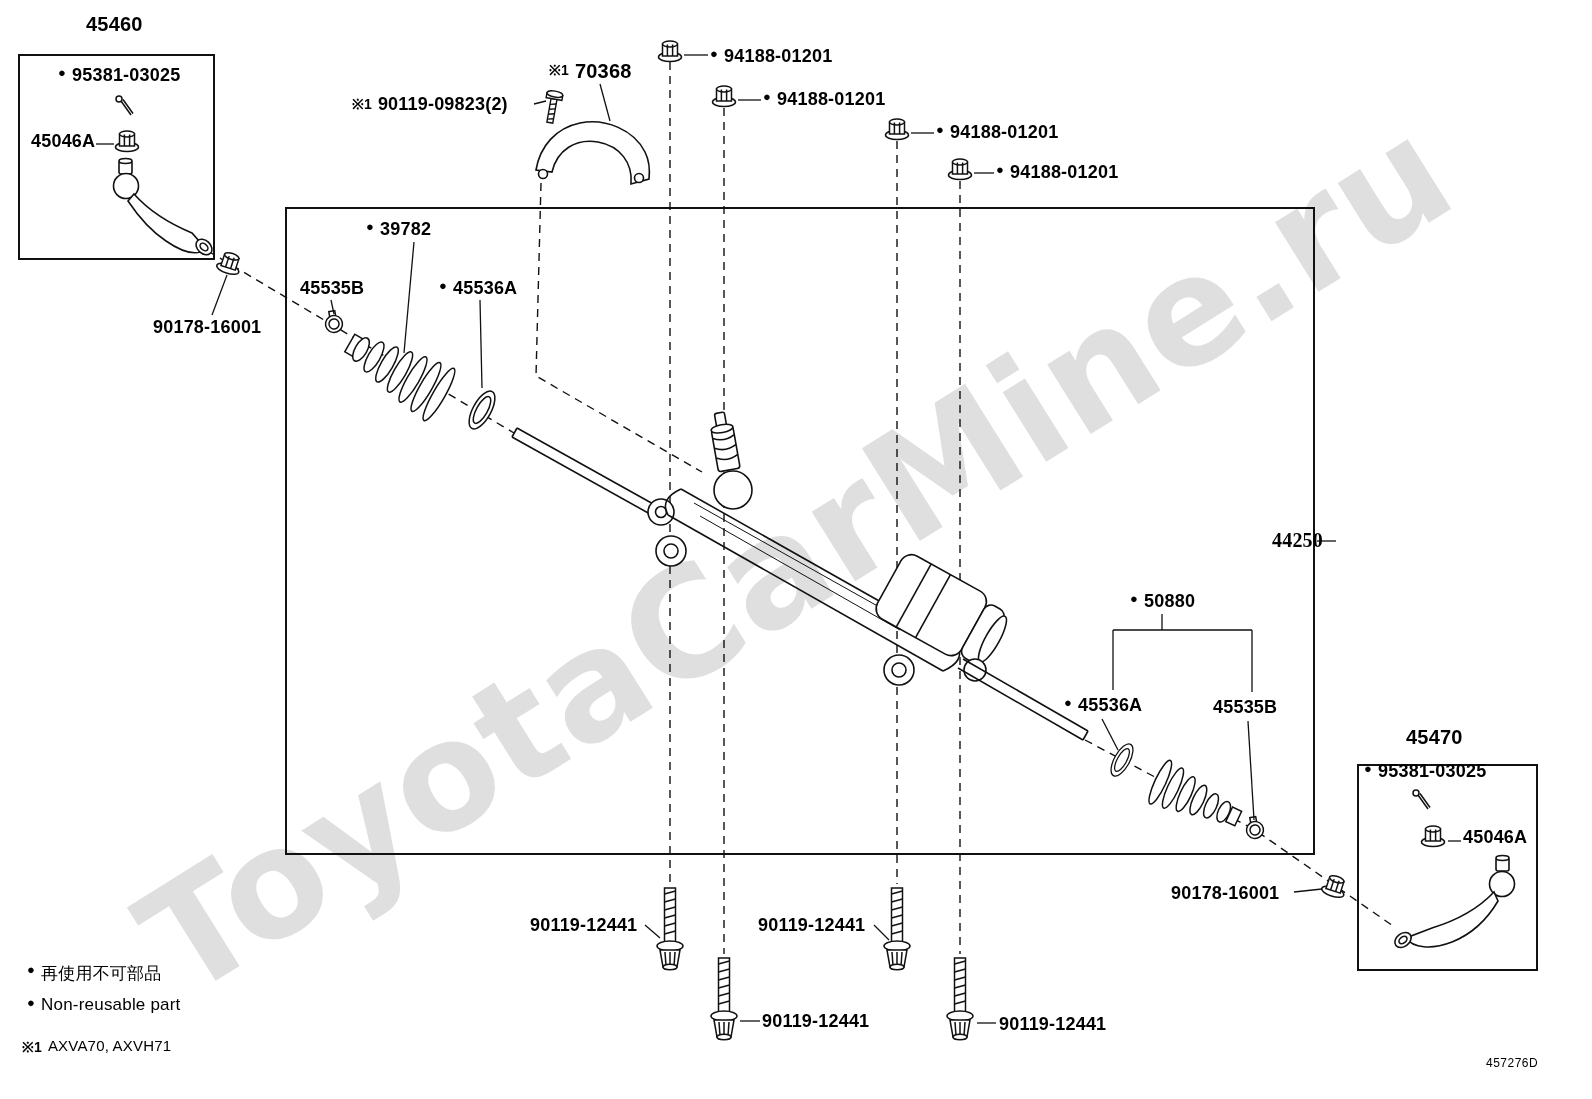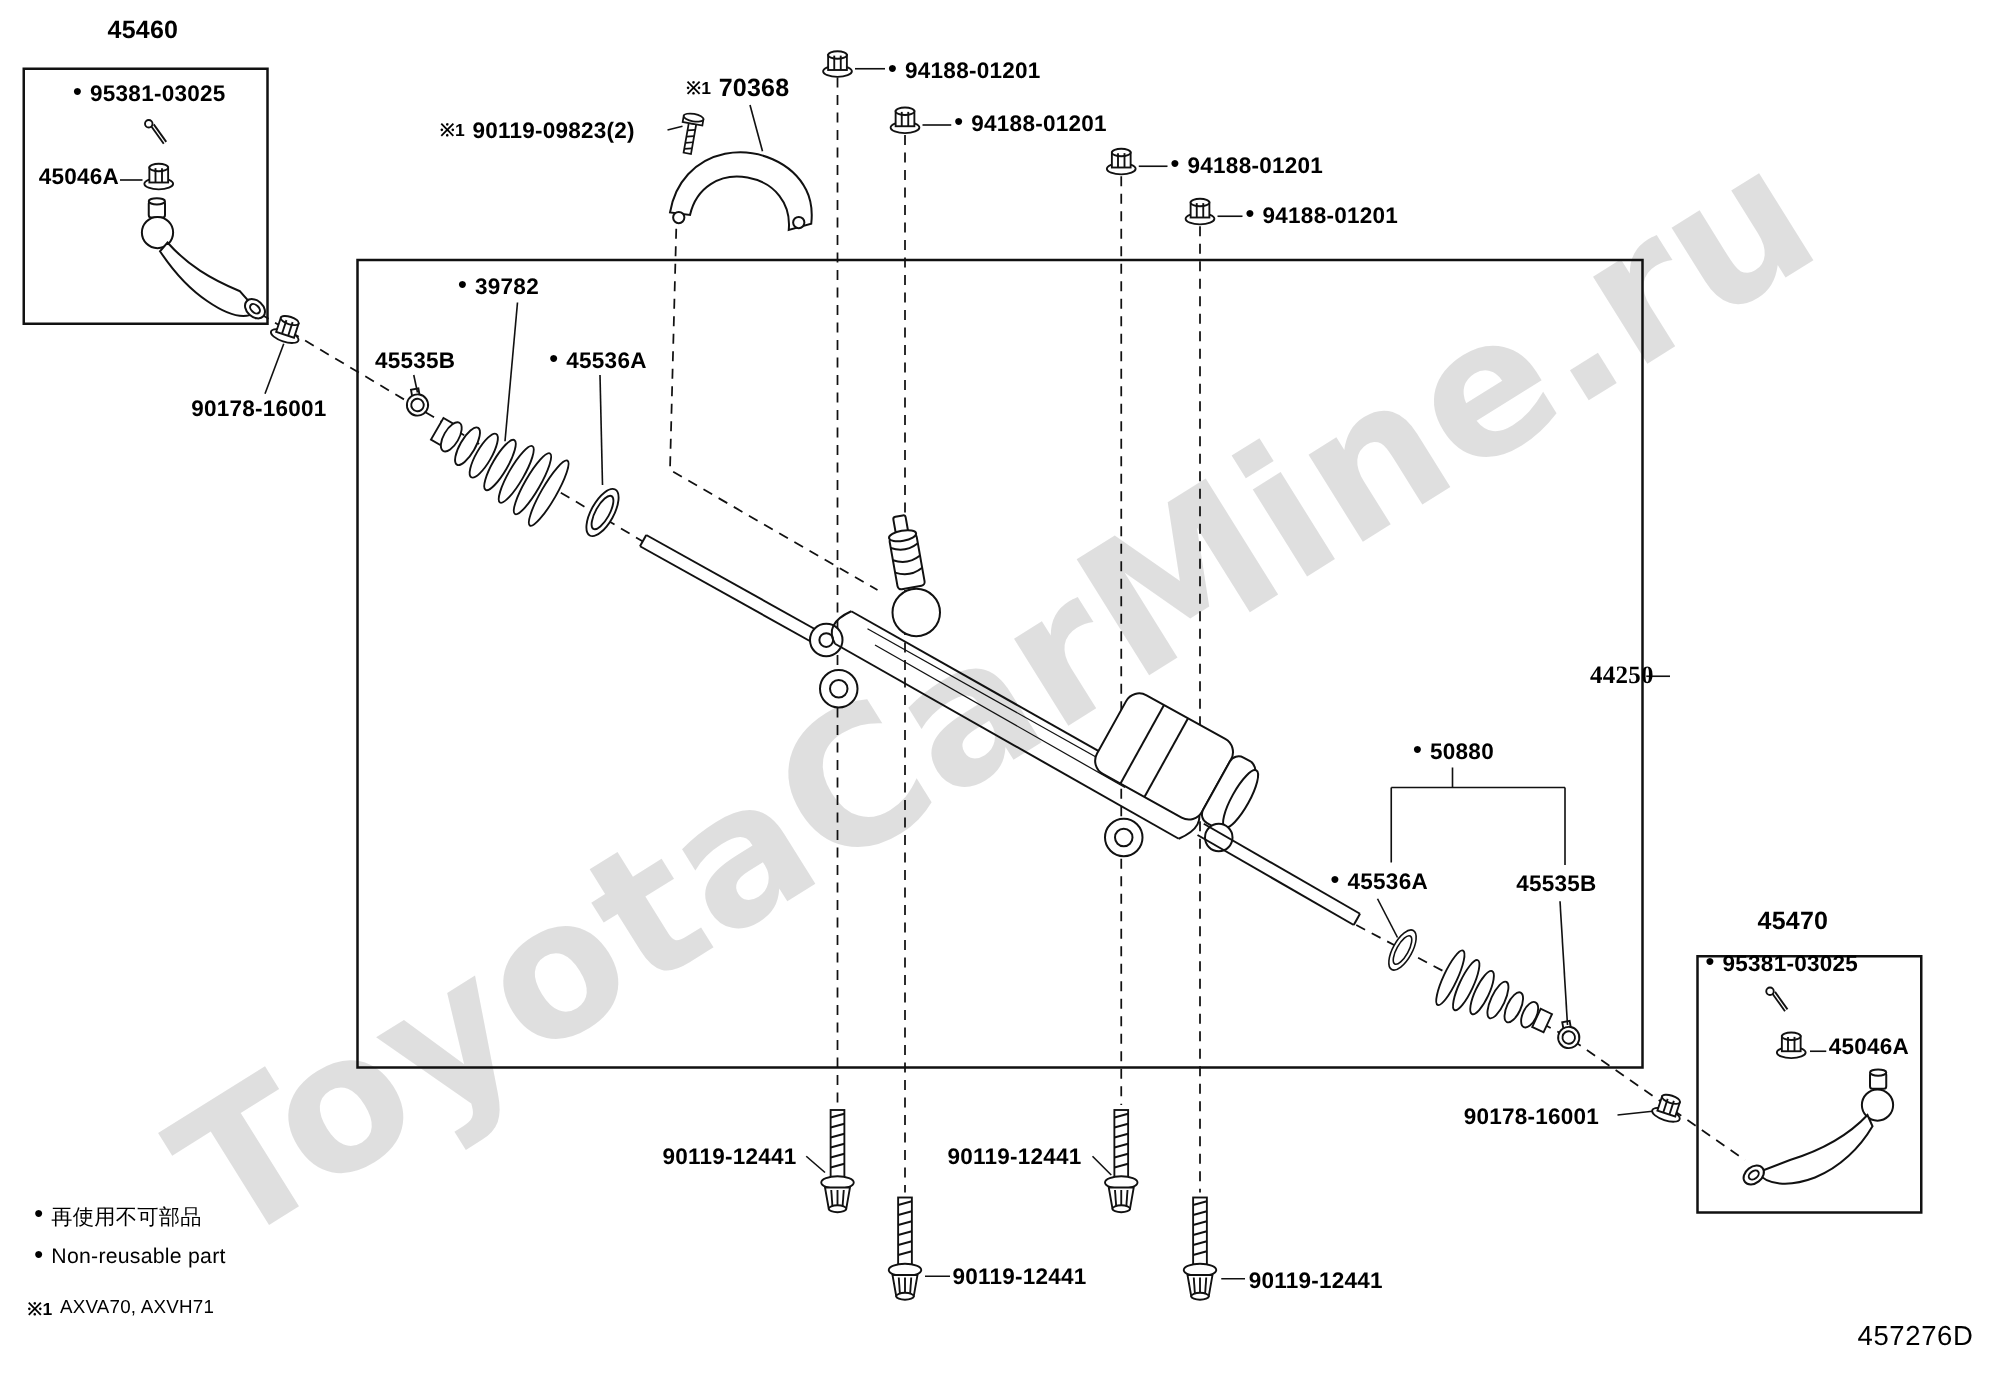--- a/index.html
+++ b/index.html
@@ -25,21 +25,21 @@
   .lbl {
     position:absolute; z-index:4; color:#000;
     font-size:18px; font-weight:600; letter-spacing:0.2px;
     white-space:nowrap; display:flex; gap:6px;
   }
   .lbl .dot { font-size:13px; line-height:1; transform:translateY(1px); }
   .lbl .nt  { font-size:14px; font-weight:600; }
   .lg  { font-size:20px; }
   .plain { font-weight:400; font-size:17px; }
   .sm  { font-size:15px; font-weight:400; }
-  .code { font-size:22px; font-weight:400; letter-spacing:0.5px; }
+  .code { font-size:12px; font-weight:400; letter-spacing:0.5px; }
 </style>
 </head>
 <body>
 
 <div class="stage">
 
   <div class="watermark">ToyotaCarMine.ru</div>
 
   <svg class="art" width="1592" height="1099" viewBox="0 0 1592 1099">
     <defs>

